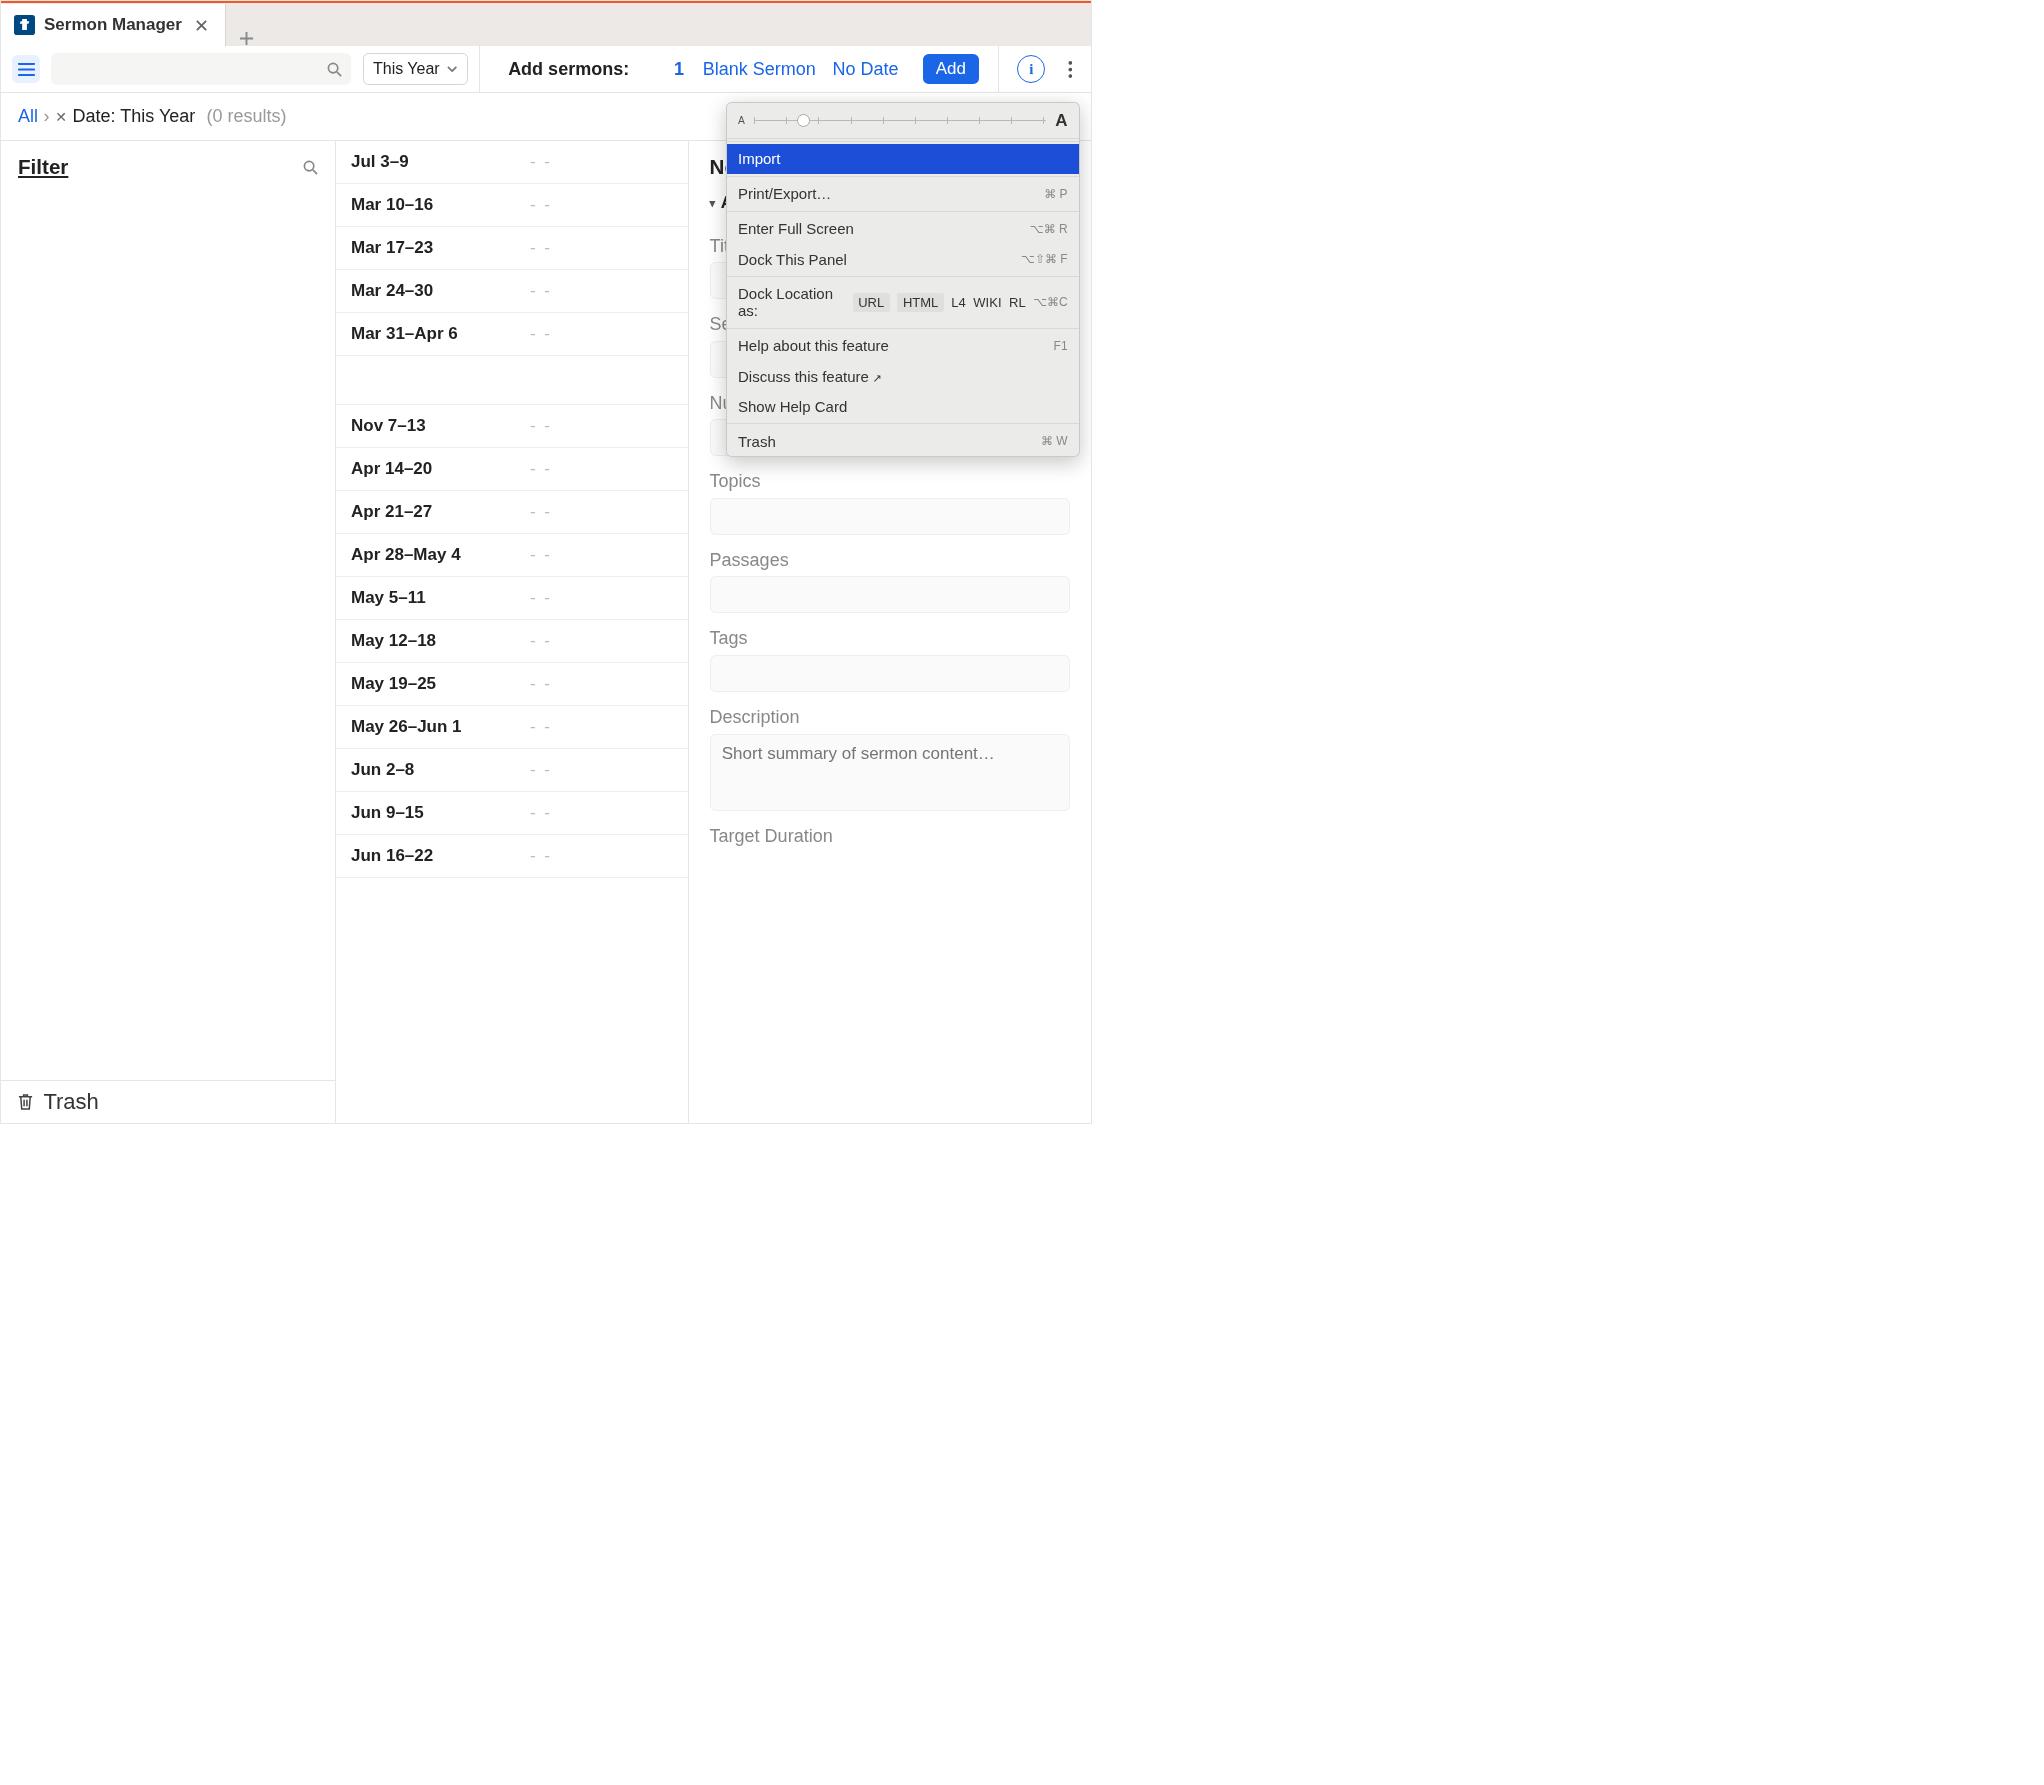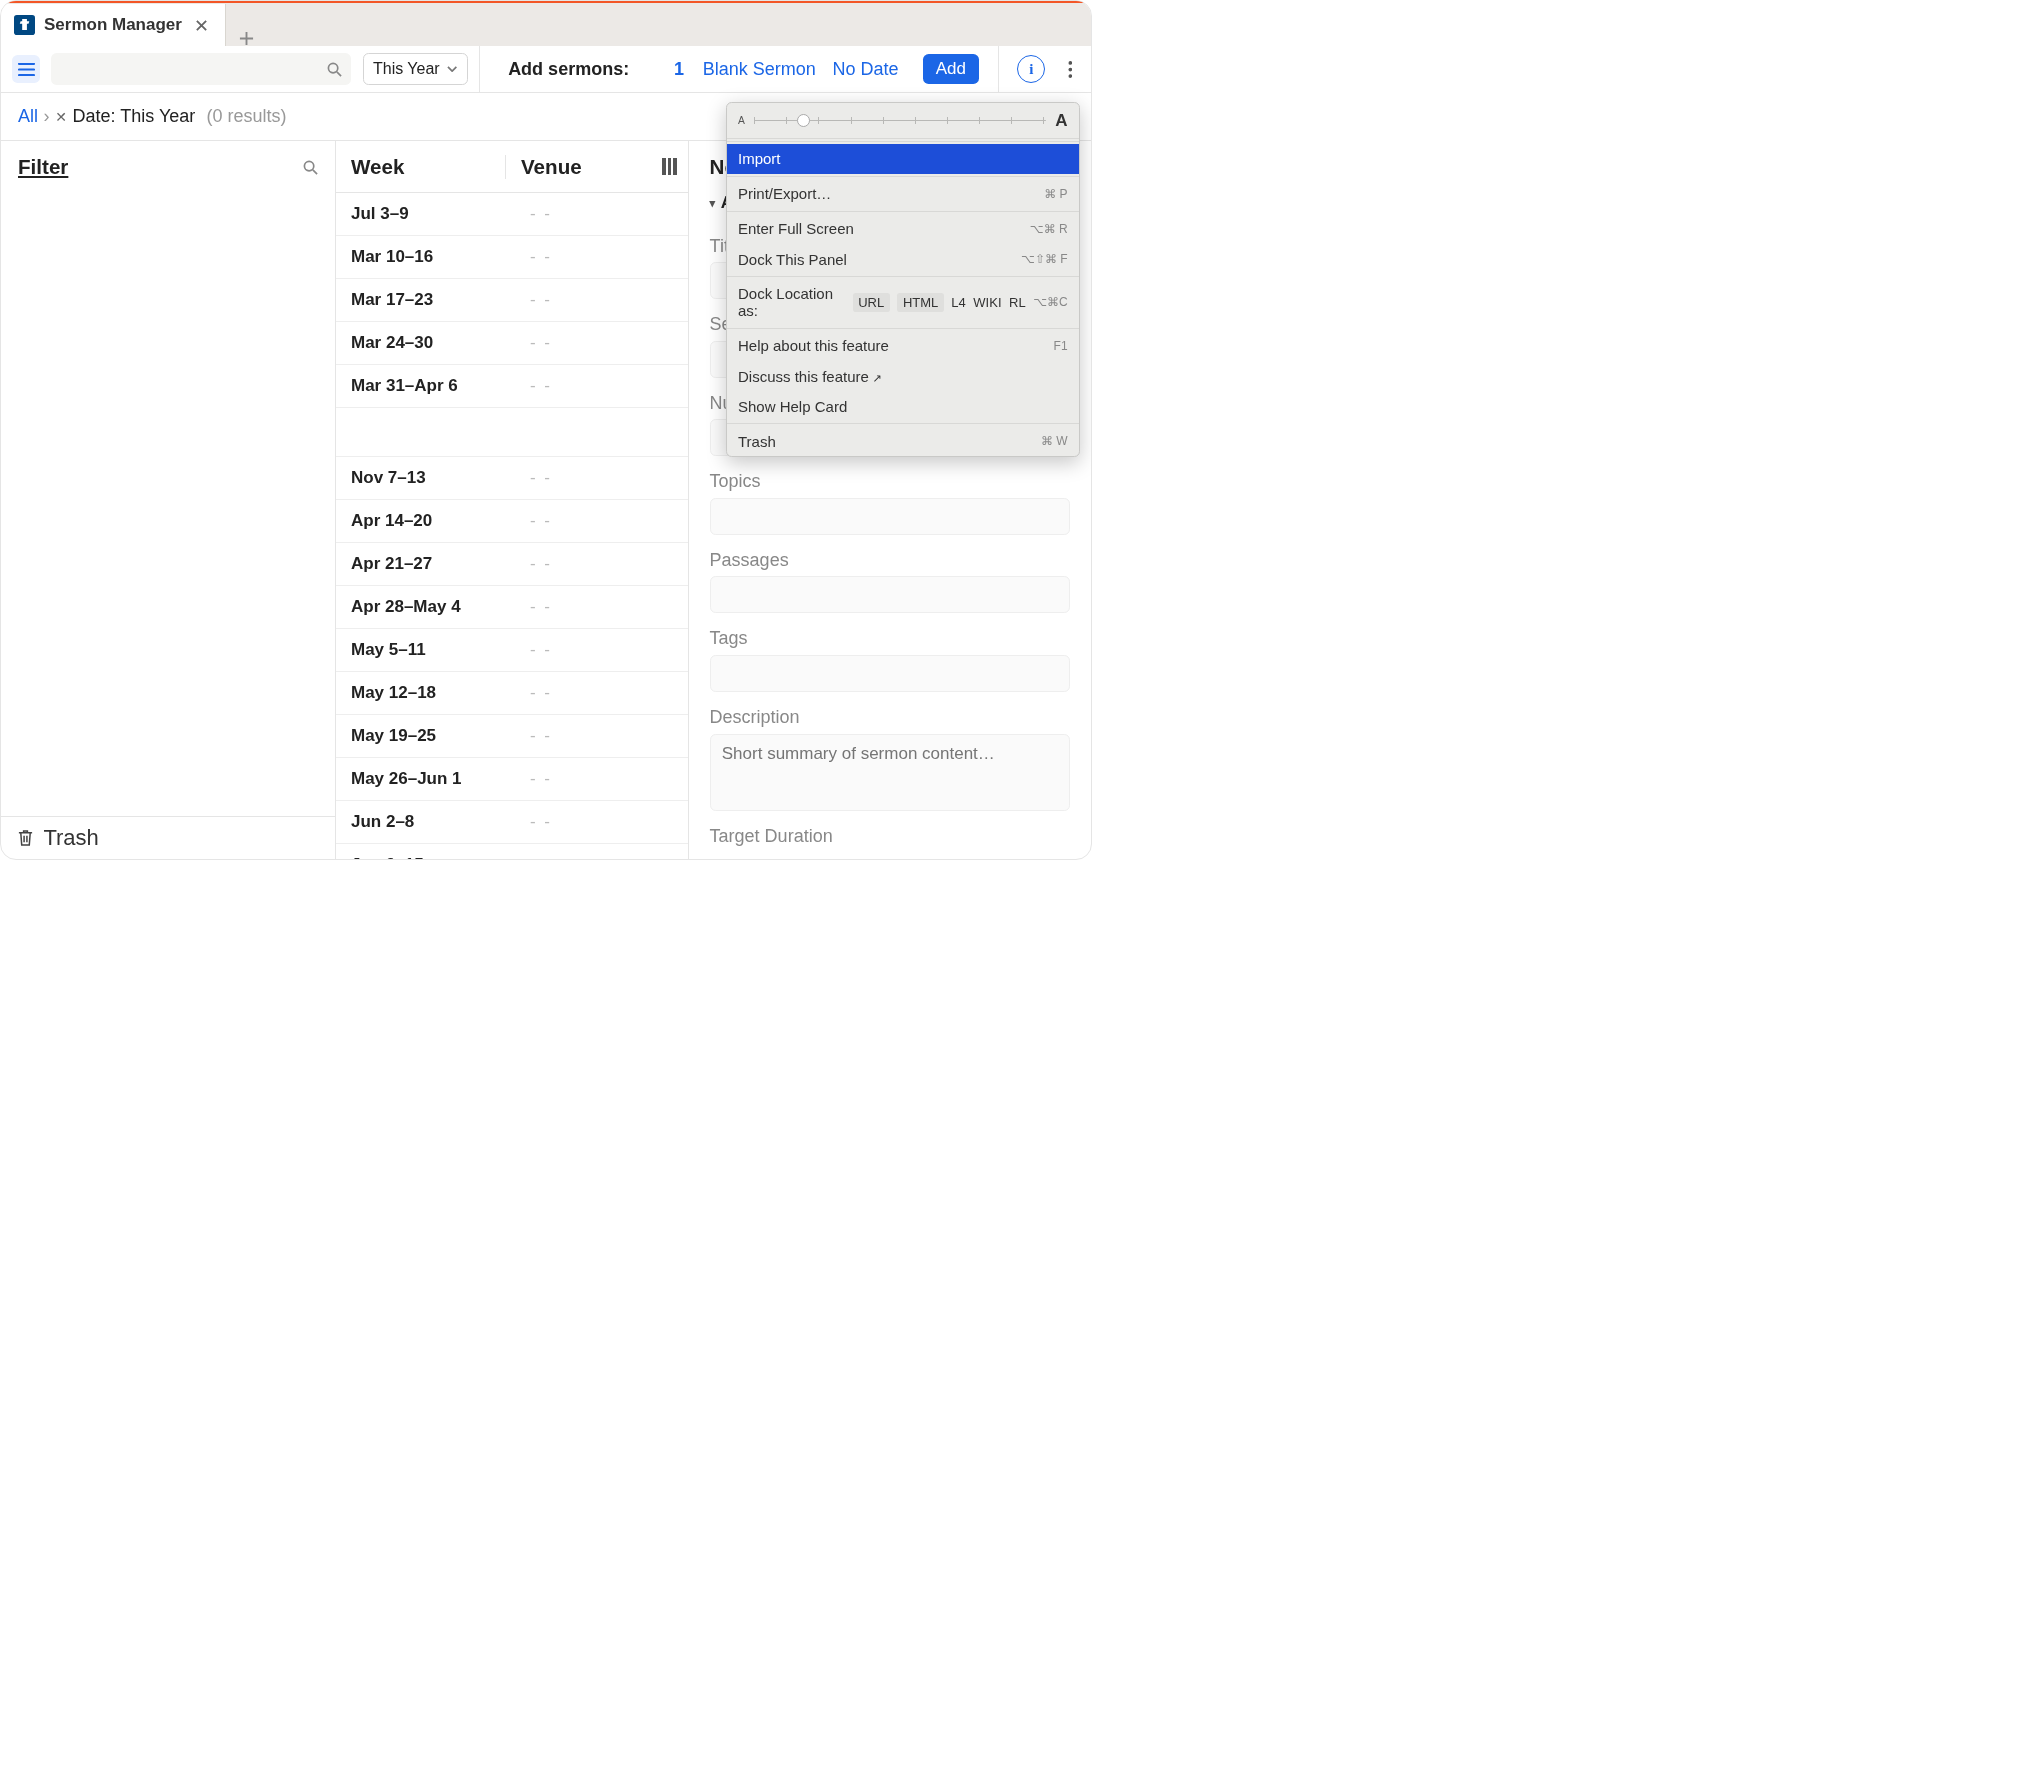--- a/index.html
+++ b/index.html
@@ -6,27 +6,27 @@
   html, body { height: 100%; }
   body {
     font-family: -apple-system, BlinkMacSystemFont, "Segoe UI", Helvetica, Arial, sans-serif;
     background: #fff;
     color: #222;
     font-size: 15px;
     overflow: hidden;
   }
   .app {
     width: 1092px;
-    height: 860px;
+    height: 1124px;
     position: relative;
     display: flex;
     flex-direction: column;
     background: #fff;
     border: 0.9px solid #e5e5e5;
-    border-radius: 16px;
+    border-radius: 0;
     overflow: hidden;
   }
   .tab-strip {
     height: 45px;
     background: #ece9e6;
     border-top: 2.8px solid #f35627;
     display: flex;
     align-items: flex-end;
   }
   .tab {
@@ -360,31 +360,20 @@
         <span>
           <svg width="17" height="18" viewBox="0 0 18 19">
               <path fill="none" stroke="#444" stroke-width="1.6" d="M2 4h14M7 4V2h4v2M4 4l1 13h8l1-13M7.5 7v7M10.5 7v7"></path>
             </svg>
         </span>
         <span>Trash</span>
       </div>
     </div>
 
     <div class="col-middle">
-      <div class="hd">
-        <div class="week">Week</div>
-        <div class="venue">
-          <span>Venue</span>
-          <span class="cols-icon">
-              <span></span>
-              <span></span>
-              <span></span>
-            </span>
-        </div>
-      </div>
       <div class="list" id="week-list">
           <div class="row">
             <div class="wk">Jul 3–9</div>
             <div class="vn">- -</div>
           </div>
           <div class="row">
             <div class="wk">Mar 10–16</div>
             <div class="vn">- -</div>
           </div>
           <div class="row">

